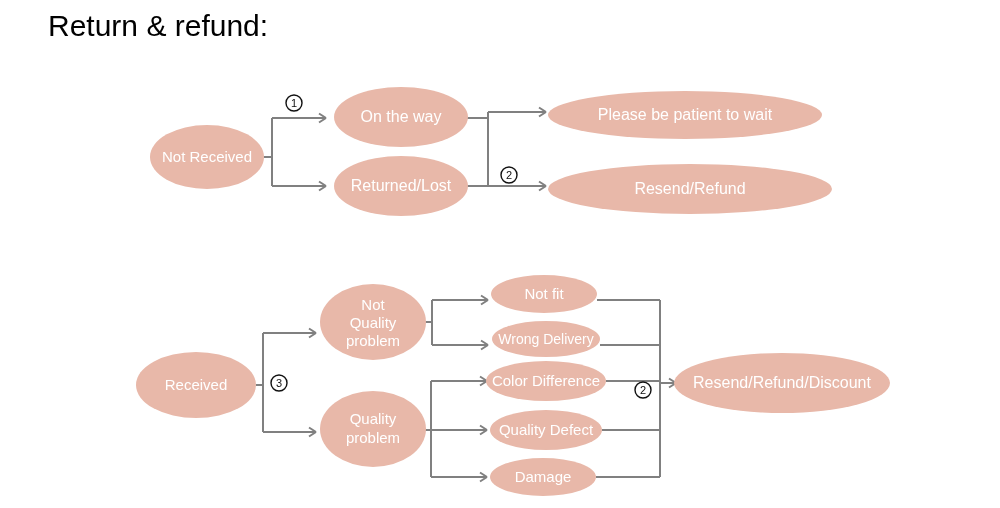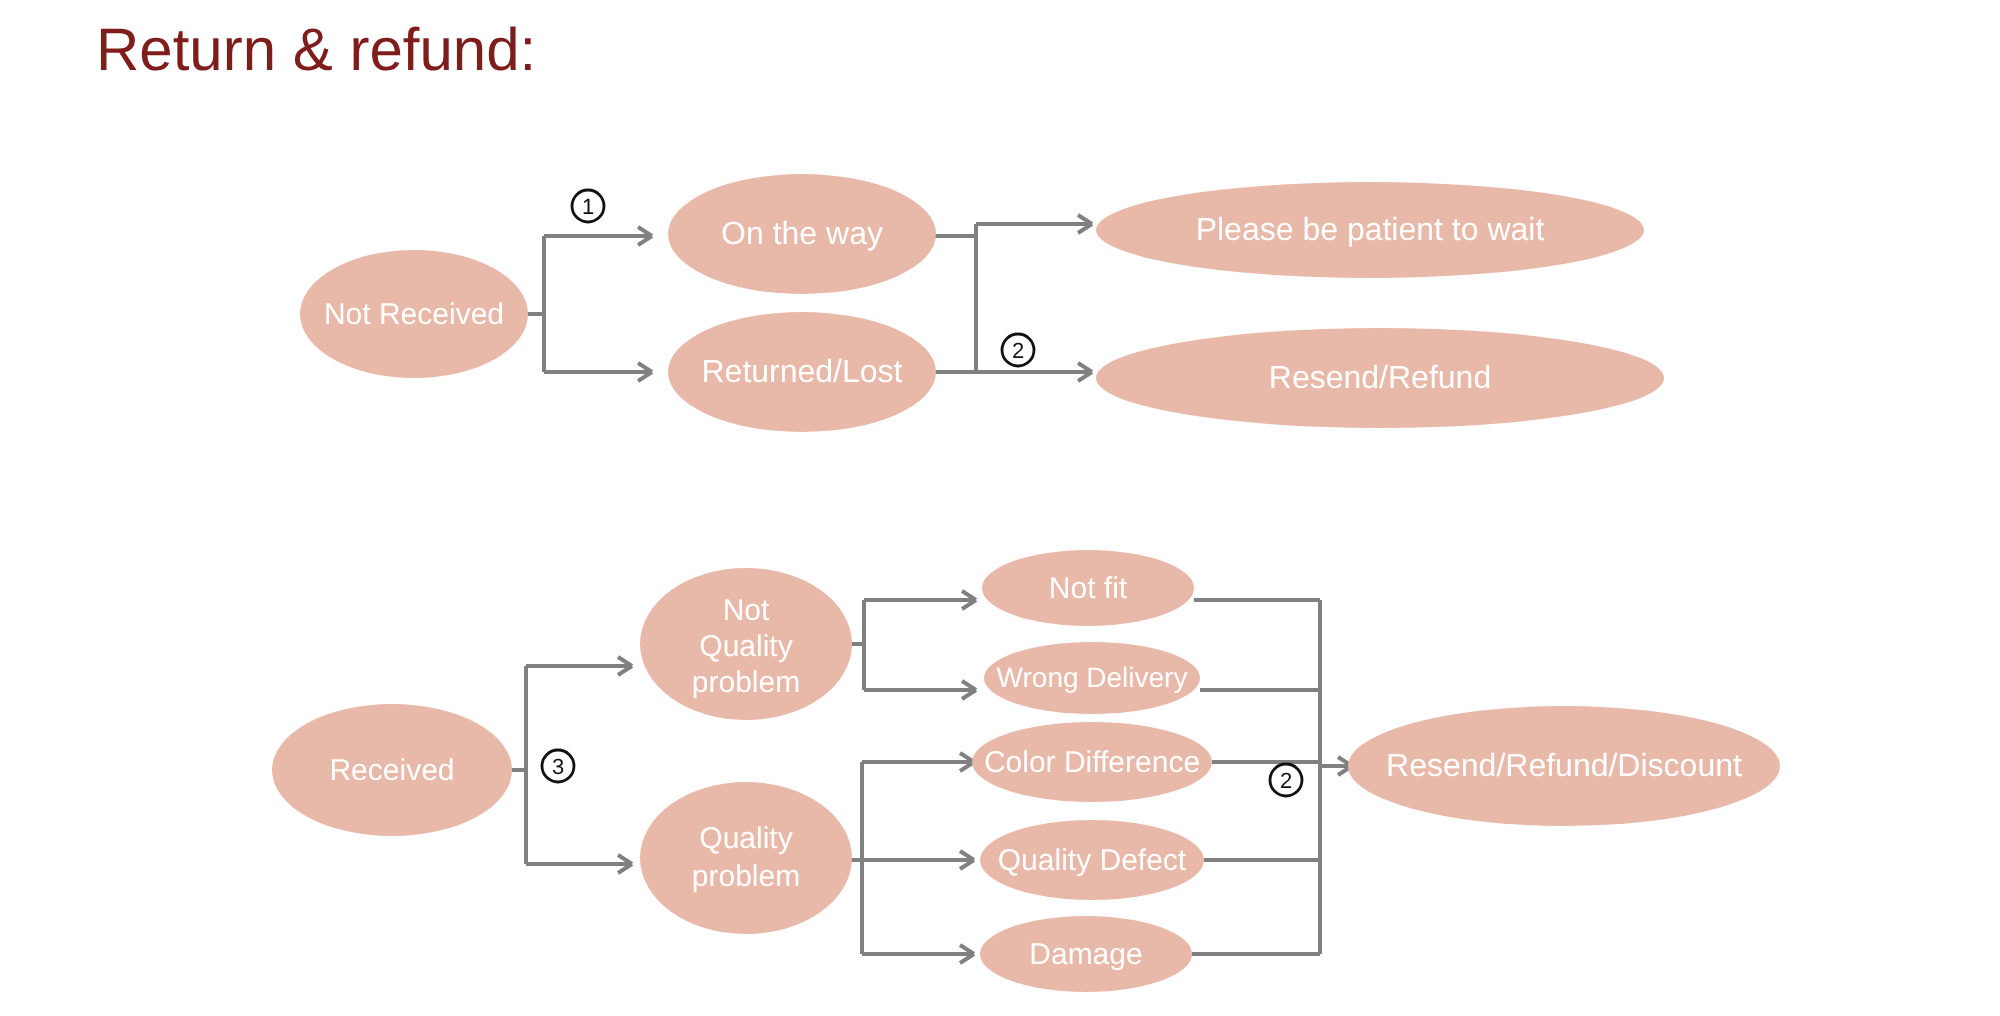--- a/index.html
+++ b/index.html
@@ -17,21 +17,21 @@
     height: 508px;
     background: #ffffff;
     overflow: hidden;
   }
   #page-title {
     position: absolute;
     left: 48px;
     top: 8px;
     font-size: 30px;
     line-height: 36px;
-    color: #7f1d1d;
+    color: #000000;
     font-family: "Liberation Sans", sans-serif;
     white-space: nowrap;
   }
   svg#flow {
     position: absolute;
     left: 0;
     top: 0;
     width: 1000px;
     height: 508px;
   }

